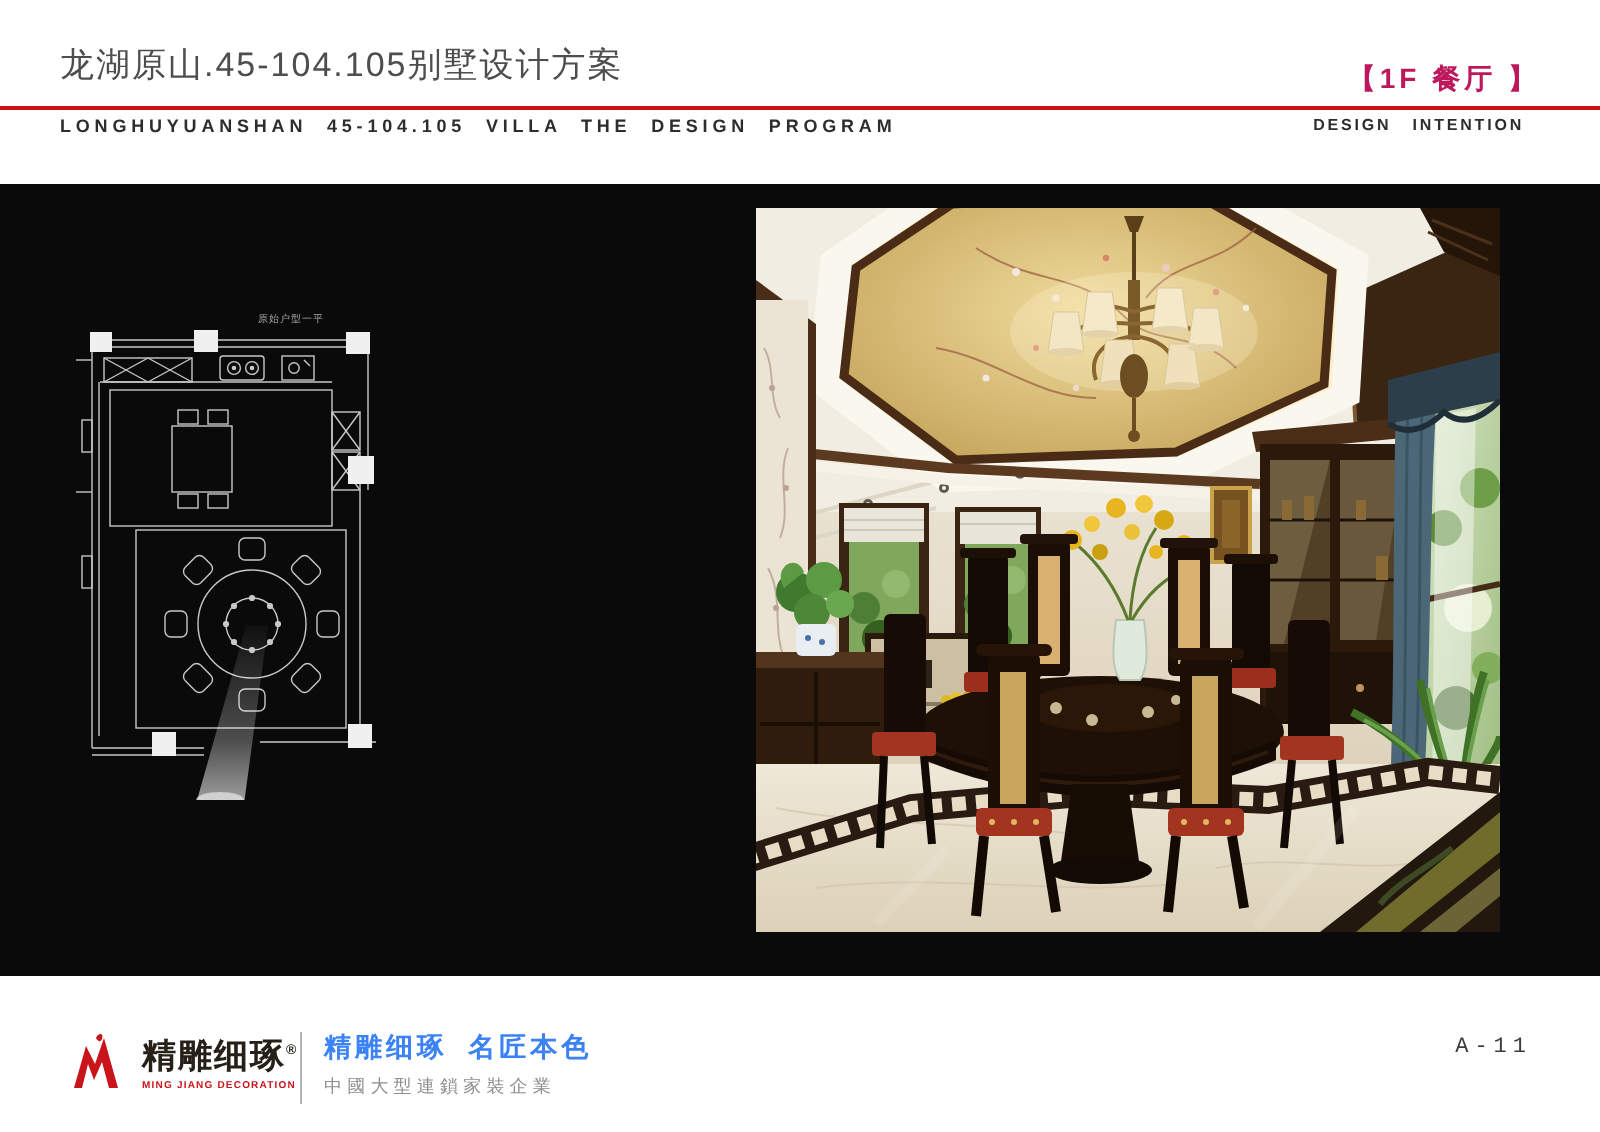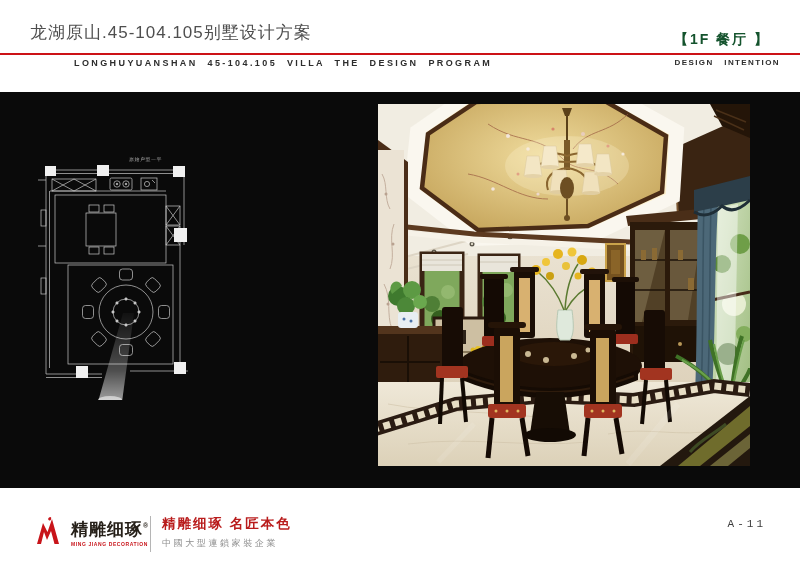--- a/index.html
+++ b/index.html
@@ -1,42 +1,42 @@
 <!DOCTYPE html>
 <html><head>
 <meta charset="utf-8">
 <style>
   html,body{margin:0;padding:0;background:#888;}
   .page{position:relative;width:800px;height:566px;background:#ffffff;overflow:hidden;
         font-family:"Liberation Sans",sans-serif;margin:0 auto;}
   
   .title-cn{position:absolute;left:30px;top:21px;font-size:17px;color:#4e4e4e;
             letter-spacing:1px;font-weight:400;}
-  .room-tag{position:absolute;right:30px;top:31px;font-size:14px;color:#14532d;
+  .room-tag{position:absolute;right:30px;top:31px;font-size:14px;color:#be185d;
             font-weight:bold;letter-spacing:2px;}
   .red-line{position:absolute;left:0;top:53px;width:800px;height:2px;background:#cc1217;}
   .title-en{position:absolute;left:30px;top:58px;font-size:9px;color:#2d2d2d;
-            font-weight:bold;letter-spacing:2.4px;word-spacing:5px;margin-left:44px;}
-  .room-en{position:absolute;right:20px;top:58px;font-size:8px;color:#2d2d2d;
+            font-weight:bold;letter-spacing:2.4px;word-spacing:5px;}
+  .room-en{position:absolute;right:38px;top:58px;font-size:8px;color:#2d2d2d;
            font-weight:bold;letter-spacing:1.4px;word-spacing:7px;}
   
   .board{position:absolute;left:0;top:92px;width:800px;height:396px;background:#0a0a0a;}
   .floor-plan{position:absolute;left:38px;top:58px;width:180px;height:250px;}
   .photo{position:absolute;left:378px;top:12px;width:372px;height:362px;display:block;}
   
   .footer{position:absolute;left:0;top:506px;width:800px;height:60px;}
   .logo-wrap{position:absolute;left:36px;top:10px;display:flex;align-items:flex-start;}
   .logo-icon{width:30px;height:30px;margin-right:5px;}
   .logo-texts{display:flex;flex-direction:column;}
   .logo-cn{font-size:17px;font-weight:bold;color:#262019;letter-spacing:1px;line-height:19px;}
   .logo-cn sup{font-size:7px;color:#262019;}
   .logo-en{font-size:5px;color:#c8141a;font-weight:bold;letter-spacing:0.6px;margin-top:2px;}
   .footer-divider{position:absolute;left:150px;top:10px;width:1px;height:36px;background:#b5b5b5;}
   .slogan-wrap{position:absolute;left:162px;top:9px;}
-  .slogan-main{font-size:13.5px;font-weight:bold;color:#b91c1c;letter-spacing:2px;}
+  .slogan-main{font-size:13.5px;font-weight:bold;color:#3b82f6;letter-spacing:2px;font-family:Liberation Mono, monospace;}
   .slogan-sub{font-size:9px;color:#8f8f8f;letter-spacing:2.6px;margin-top:4px;}
   .page-no{position:absolute;right:34px;top:12px;font-family:"Liberation Mono",monospace;
            font-size:11px;letter-spacing:3px;color:#3c3c3c;}
 </style>
 </head>
 <body>
 
 <div class="page">
 
   <div class="title-cn">龙湖原山.45-104.105别墅设计方案</div>

